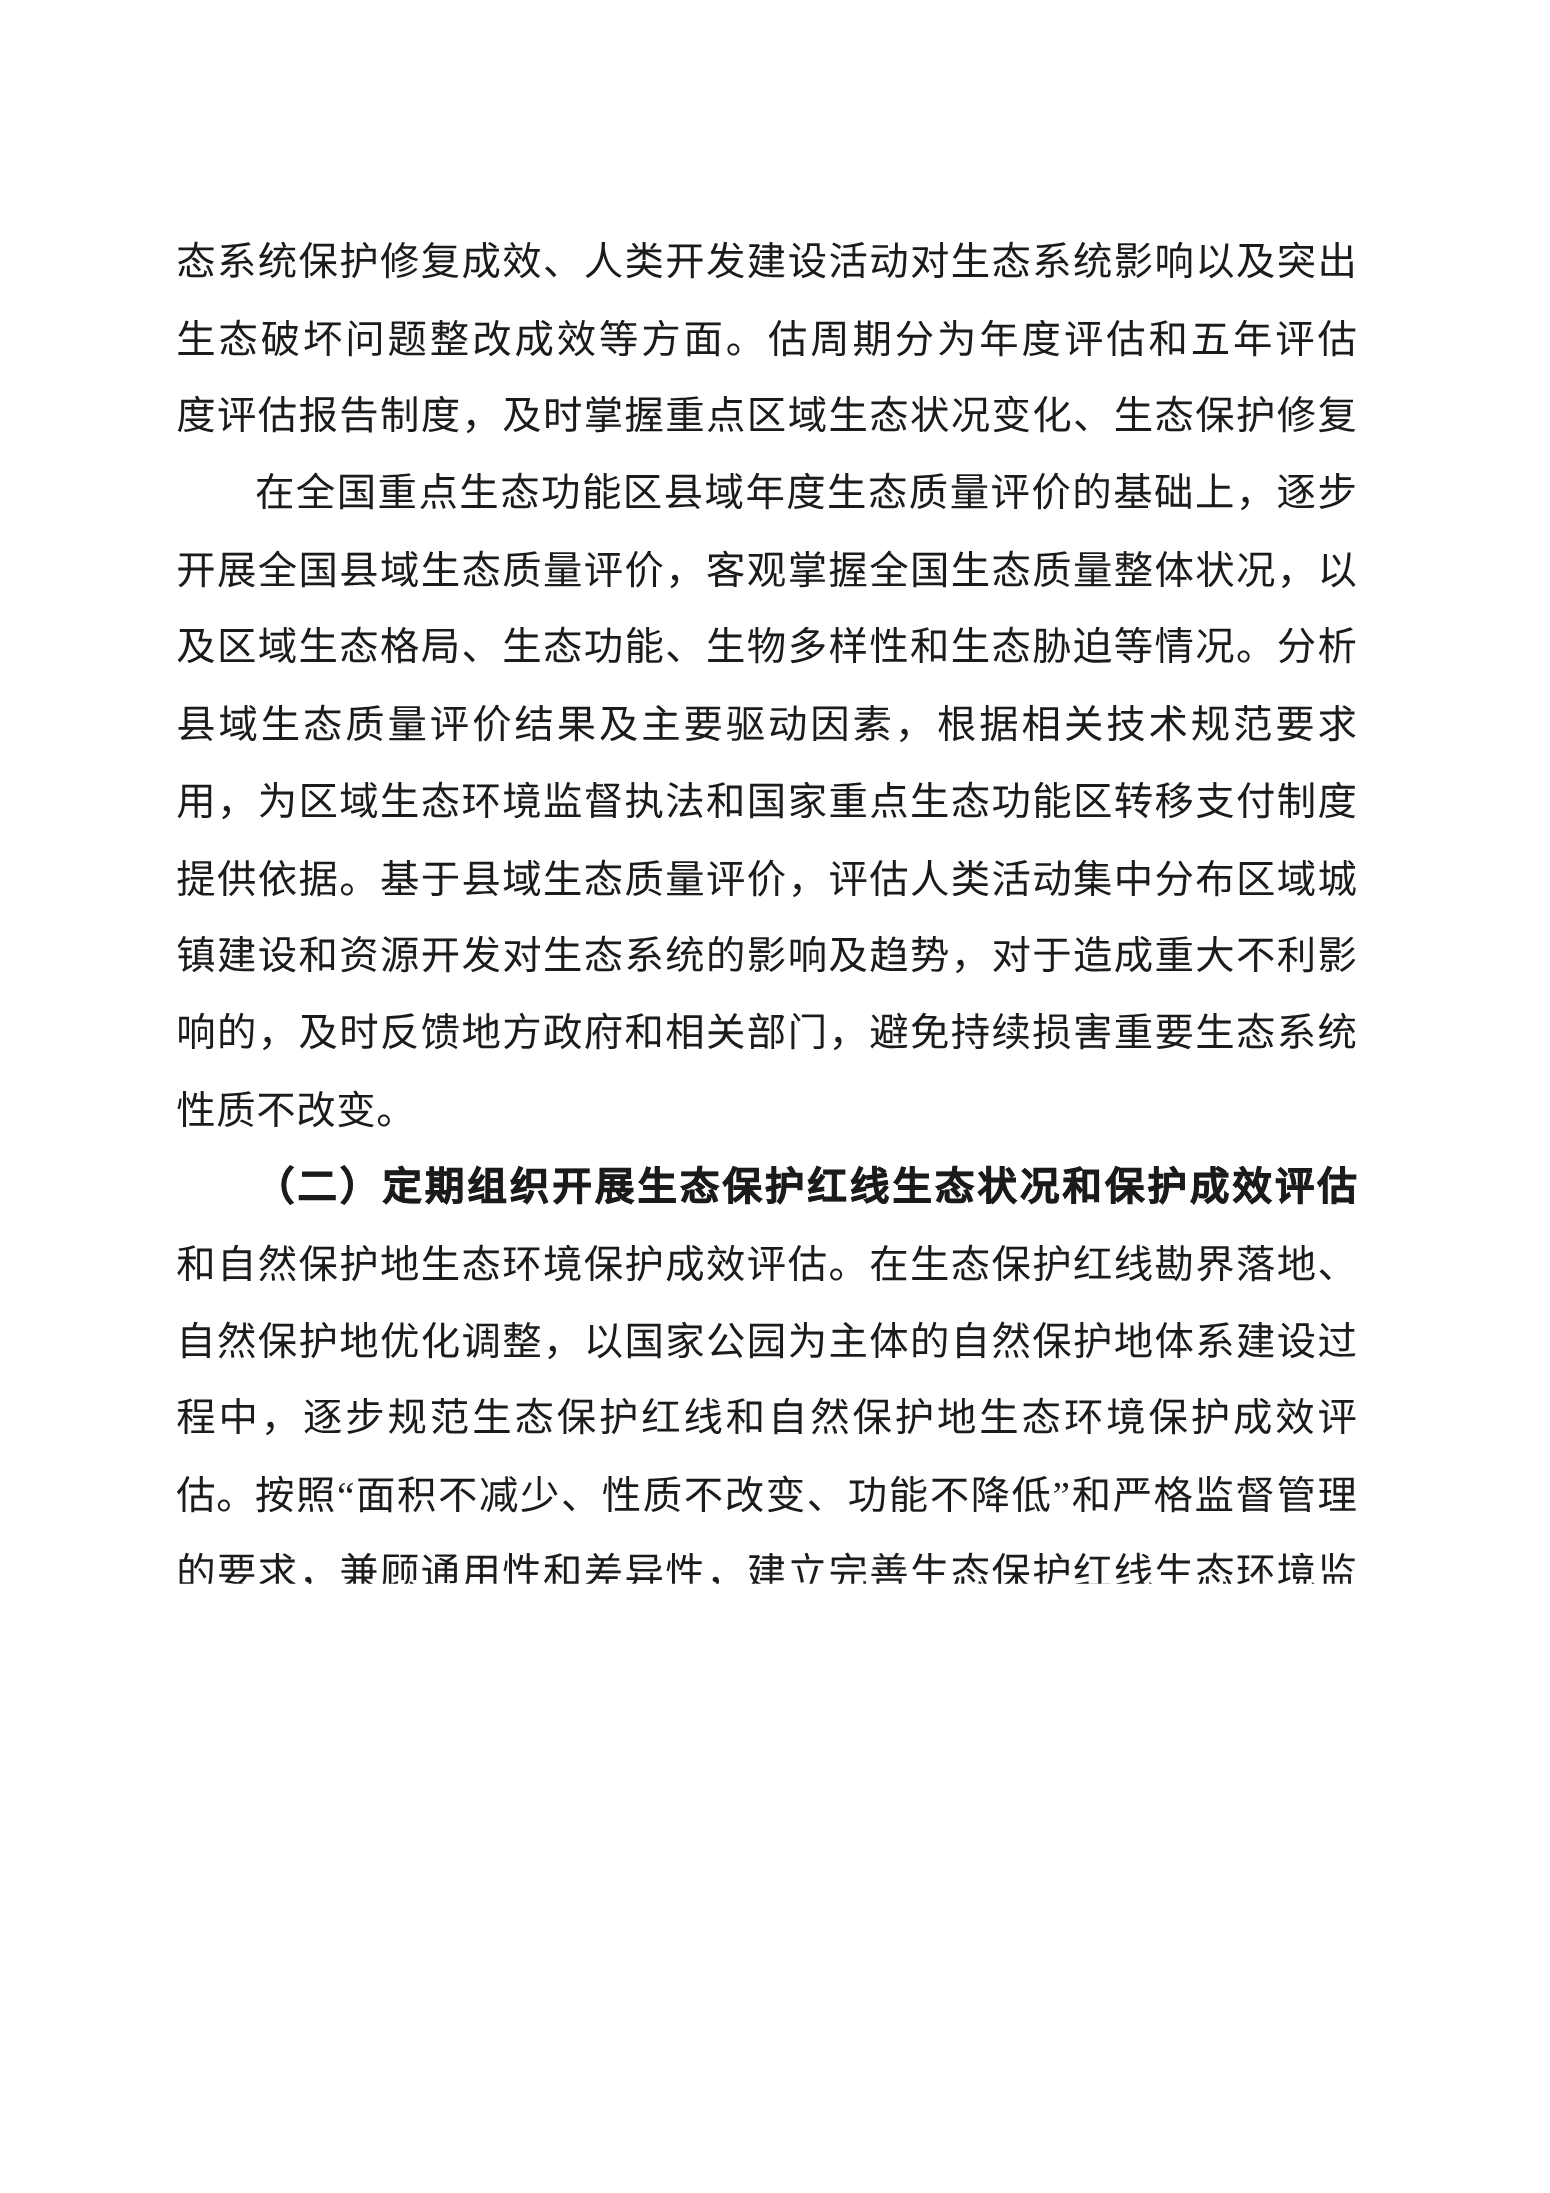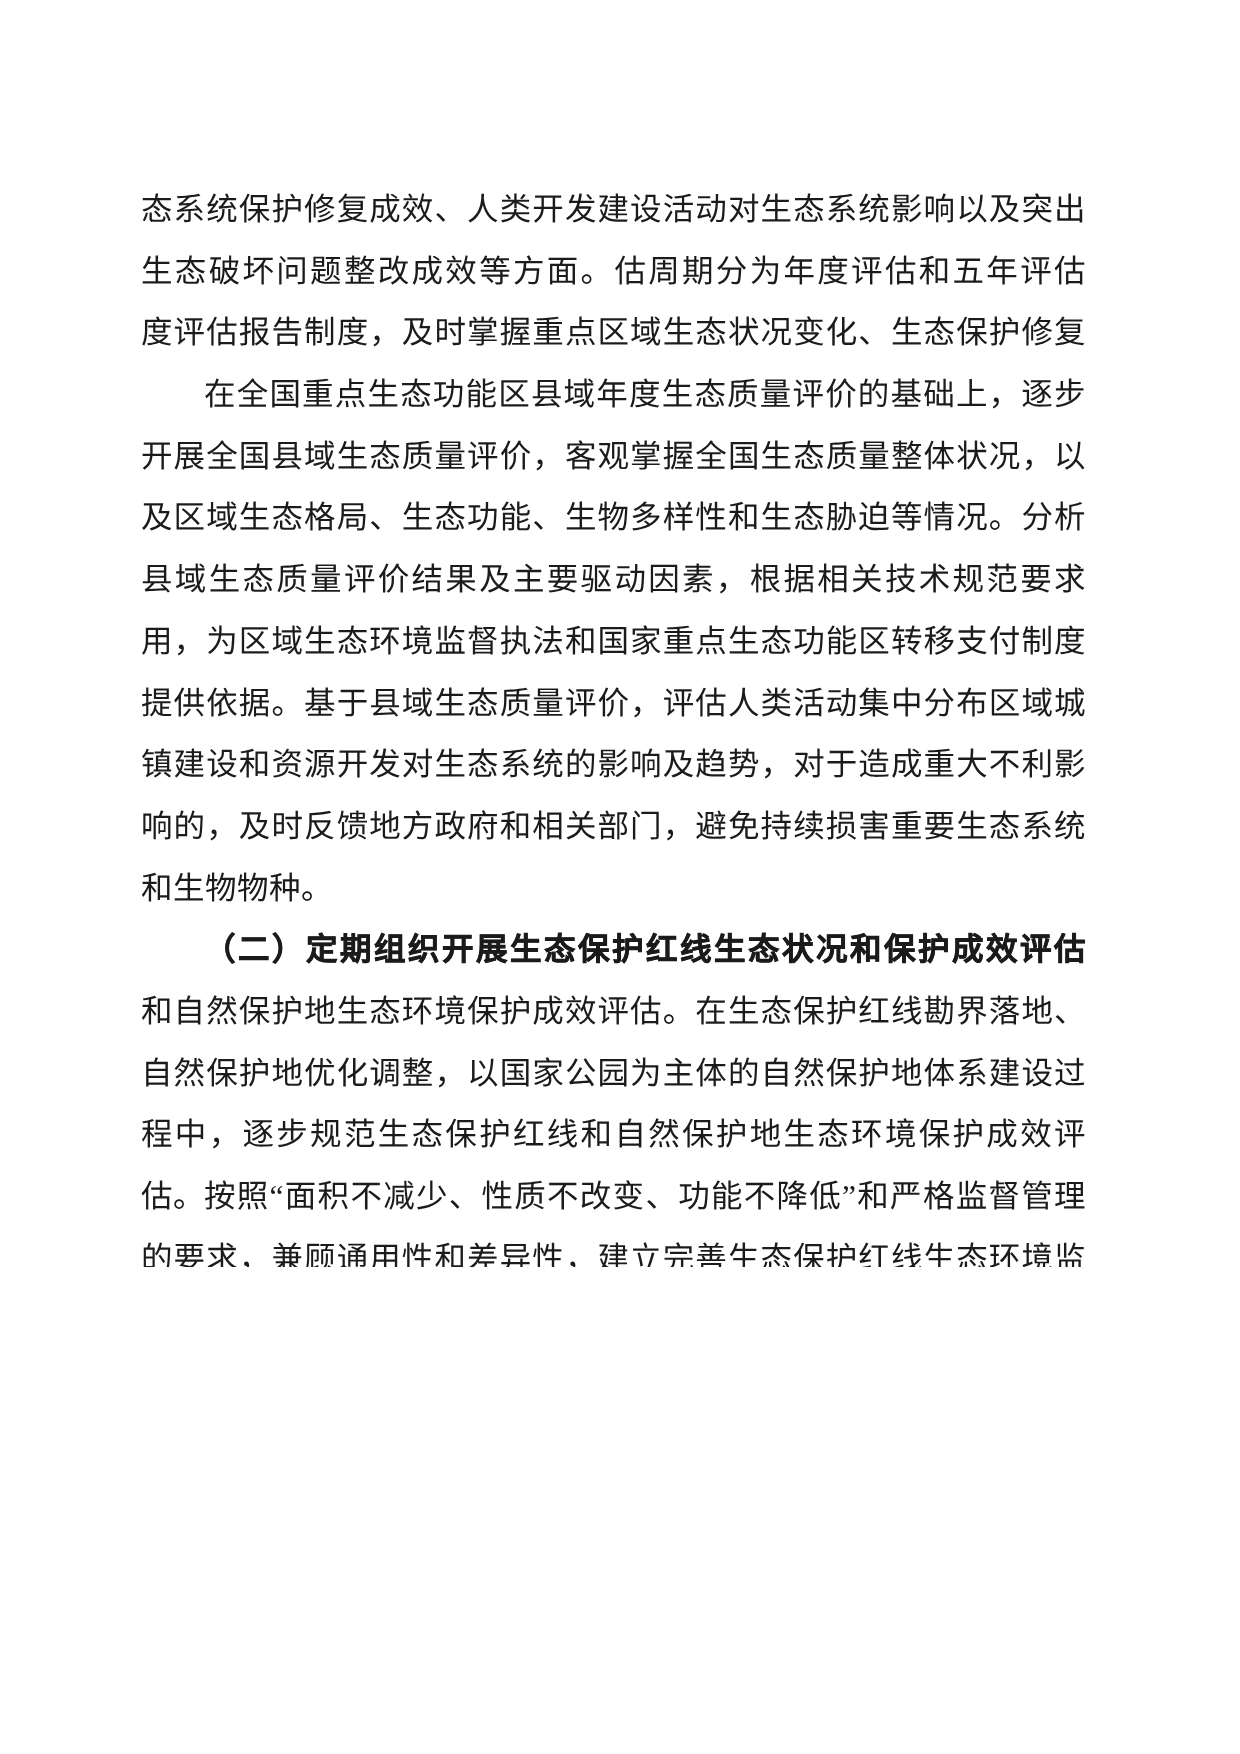--- a/index.html
+++ b/index.html
@@ -64,21 +64,21 @@
       <div class="line">生态破坏问题整改成效等方面。估周期分为年度评估和五年评估</div>
       <div class="line">度评估报告制度，及时掌握重点区域生态状况变化、生态保护修复</div>
       <div class="line indent">在全国重点生态功能区县域年度生态质量评价的基础上，逐步</div>
       <div class="line">开展全国县域生态质量评价，客观掌握全国生态质量整体状况，以</div>
       <div class="line">及区域生态格局、生态功能、生物多样性和生态胁迫等情况。分析</div>
       <div class="line">县域生态质量评价结果及主要驱动因素，根据相关技术规范要求</div>
       <div class="line">用，为区域生态环境监督执法和国家重点生态功能区转移支付制度</div>
       <div class="line">提供依据。基于县域生态质量评价，评估人类活动集中分布区域城</div>
       <div class="line">镇建设和资源开发对生态系统的影响及趋势，对于造成重大不利影</div>
       <div class="line">响的，及时反馈地方政府和相关部门，避免持续损害重要生态系统</div>
-      <div class="line no-stretch">和生物物种。</div>
+      <div class="line no-stretch">性质不改变。</div>
       <div class="line heading indent">（二）定期组织开展生态保护红线生态状况和保护成效评估</div>
       <div class="line">和自然保护地生态环境保护成效评估。在生态保护红线勘界落地、</div>
       <div class="line">自然保护地优化调整，以国家公园为主体的自然保护地体系建设过</div>
       <div class="line no-stretch">程中，逐步规范生态保护红线和自然保护地生态环境保护成效评估。</div>
       <div class="line indent">按照“面积不减少、性质不改变、功能不降低”和严格监督管理</div>
       <div class="line">的要求，兼顾通用性和差异性，建立完善生态保护红线生态环境监管</div>
       <div class="line">指标体系，定期组织开展生态保护红线生态状况和保护成效评估。评</div>
     </main>
   <footer class="pageno">— 16 —</footer>
 </div>

